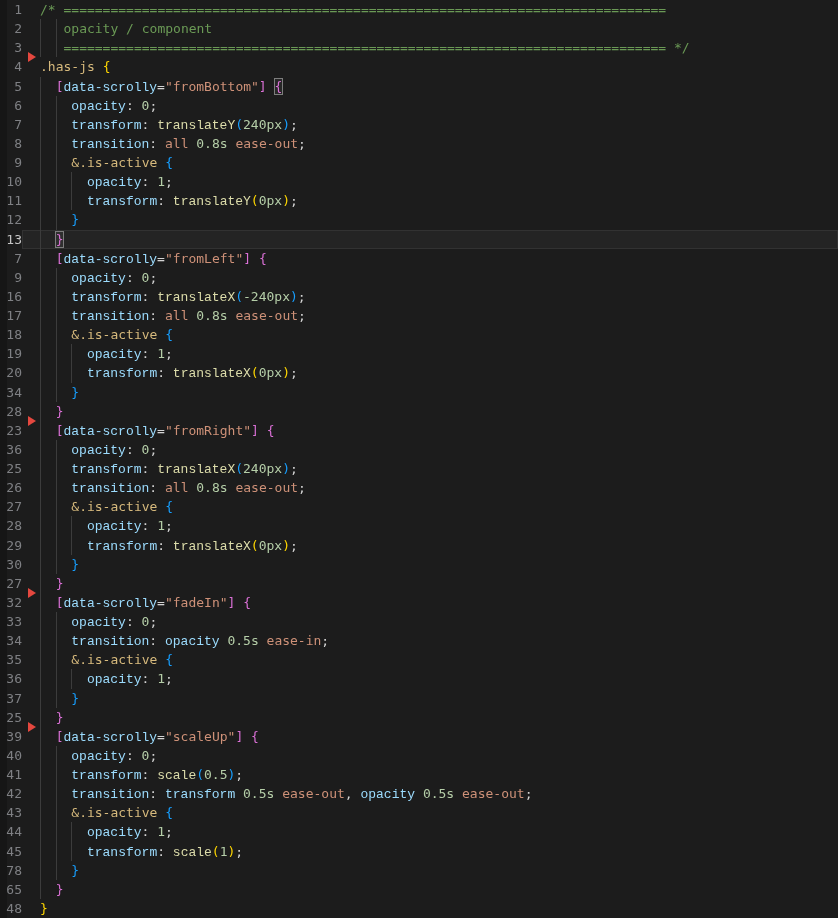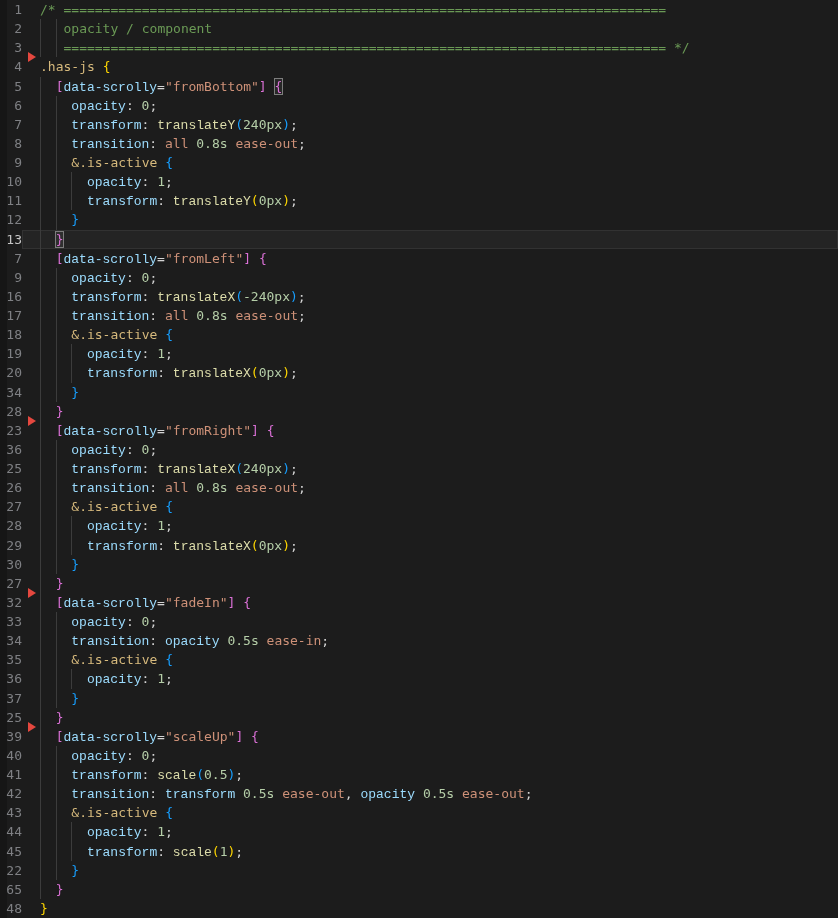--- a/index.html
+++ b/index.html
@@ -112,17 +112,17 @@
       <div class="row"><span class="ln">36</span><span class="body"><i class="guide" style="left: calc(0ch + 18px);"></i><i class="guide" style="left: calc(2ch + 18px);"></i><i class="guide" style="left: calc(4ch + 18px);"></i><span class="tok sp">      </span><span class="tok attr">opacity</span><span class="tok pun">: </span><span class="tok num">1</span><span class="tok pun">;</span></span></div>
       <div class="row"><span class="ln">37</span><span class="body"><i class="guide" style="left: calc(0ch + 18px);"></i><i class="guide" style="left: calc(2ch + 18px);"></i><span class="tok sp">    </span><span class="tok b3">}</span></span></div>
       <div class="row"><span class="ln">25</span><span class="body"><i class="guide" style="left: calc(0ch + 18px);"></i><span class="tok sp">  </span><span class="tok b2">}</span></span></div>
       <div class="row"><span class="ln">39</span><b class="marker"></b><span class="body"><i class="guide" style="left: calc(0ch + 18px);"></i><span class="tok sp">  </span><span class="tok b2">[</span><span class="tok attr">data-scrolly</span><span class="tok pun">=</span><span class="tok str">"scaleUp"</span><span class="tok b2">]</span><span class="tok sp"> </span><span class="tok b2">{</span></span></div>
       <div class="row"><span class="ln">40</span><span class="body"><i class="guide" style="left: calc(0ch + 18px);"></i><i class="guide" style="left: calc(2ch + 18px);"></i><span class="tok sp">    </span><span class="tok attr">opacity</span><span class="tok pun">: </span><span class="tok num">0</span><span class="tok pun">;</span></span></div>
       <div class="row"><span class="ln">41</span><span class="body"><i class="guide" style="left: calc(0ch + 18px);"></i><i class="guide" style="left: calc(2ch + 18px);"></i><span class="tok sp">    </span><span class="tok attr">transform</span><span class="tok pun">: </span><span class="tok fn">scale</span><span class="tok b3">(</span><span class="tok num">0.5</span><span class="tok b3">)</span><span class="tok pun">;</span></span></div>
       <div class="row"><span class="ln">42</span><span class="body"><i class="guide" style="left: calc(0ch + 18px);"></i><i class="guide" style="left: calc(2ch + 18px);"></i><span class="tok sp">    </span><span class="tok attr">transition</span><span class="tok pun">: </span><span class="tok attr">transform</span><span class="tok sp"> </span><span class="tok num">0.5s</span><span class="tok sp"> </span><span class="tok str">ease-out</span><span class="tok pun">,</span><span class="tok sp"> </span><span class="tok attr">opacity</span><span class="tok sp"> </span><span class="tok num">0.5s</span><span class="tok sp"> </span><span class="tok str">ease-out</span><span class="tok pun">;</span></span></div>
       <div class="row"><span class="ln">43</span><span class="body"><i class="guide" style="left: calc(0ch + 18px);"></i><i class="guide" style="left: calc(2ch + 18px);"></i><span class="tok sp">    </span><span class="tok sel">&amp;.is-active</span><span class="tok sp"> </span><span class="tok b3">{</span></span></div>
       <div class="row"><span class="ln">44</span><span class="body"><i class="guide" style="left: calc(0ch + 18px);"></i><i class="guide" style="left: calc(2ch + 18px);"></i><i class="guide" style="left: calc(4ch + 18px);"></i><span class="tok sp">      </span><span class="tok attr">opacity</span><span class="tok pun">: </span><span class="tok num">1</span><span class="tok pun">;</span></span></div>
       <div class="row"><span class="ln">45</span><span class="body"><i class="guide" style="left: calc(0ch + 18px);"></i><i class="guide" style="left: calc(2ch + 18px);"></i><i class="guide" style="left: calc(4ch + 18px);"></i><span class="tok sp">      </span><span class="tok attr">transform</span><span class="tok pun">: </span><span class="tok fn">scale</span><span class="tok b1">(</span><span class="tok num">1</span><span class="tok b1">)</span><span class="tok pun">;</span></span></div>
-      <div class="row"><span class="ln">22</span><span class="body"><i class="guide" style="left: calc(0ch + 18px);"></i><i class="guide" style="left: calc(2ch + 18px);"></i><span class="tok sp">    </span><span class="tok b3">}</span></span></div>
+      <div class="row"><span class="ln">78</span><span class="body"><i class="guide" style="left: calc(0ch + 18px);"></i><i class="guide" style="left: calc(2ch + 18px);"></i><span class="tok sp">    </span><span class="tok b3">}</span></span></div>
       <div class="row"><span class="ln">65</span><span class="body"><i class="guide" style="left: calc(0ch + 18px);"></i><span class="tok sp">  </span><span class="tok b2">}</span></span></div>
       <div class="row"><span class="ln">48</span><span class="body"><span class="tok b1">}</span></span></div>
     </div>
 </div>
 
 </body></html>

